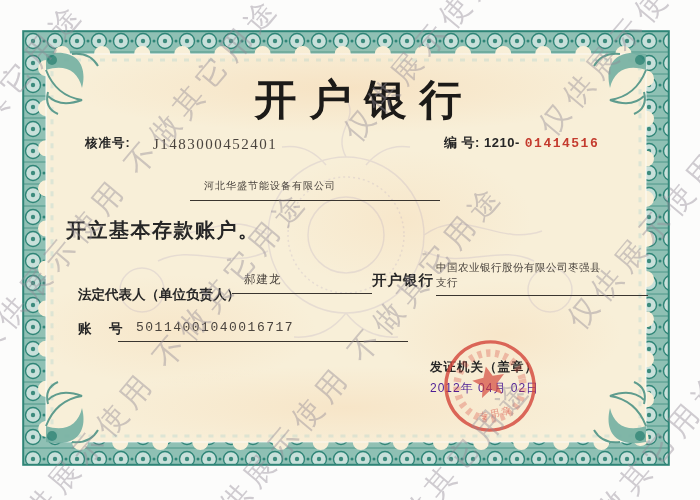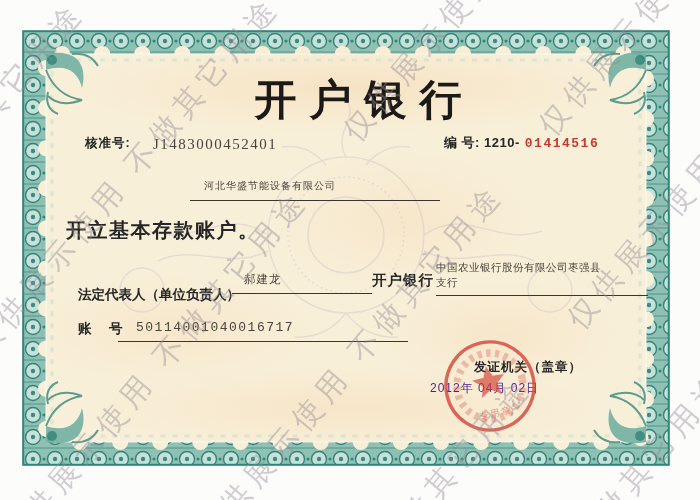--- a/index.html
+++ b/index.html
@@ -60,21 +60,21 @@
     font-size:10.5px;line-height:15px;letter-spacing:.5px;
     white-space:normal;
   }
   .account-label{left:78px;top:320px;font-size:13.5px;letter-spacing:2px;}
   .account-field{
     left:118px;top:320px;width:272px;height:21px;
     border-bottom:1.3px solid #3a352f;
     font-size:13px;padding-left:18px;letter-spacing:1.5px;font-family:Liberation Mono, monospace;
   }
 
-  .issuer-label{left:430px;top:359px;font-size:12.5px;letter-spacing:1px;margin-left:44px;}
+  .issuer-label{left:430px;top:359px;font-size:12.5px;letter-spacing:1px;}
   .issue-date{left:430px;top:380px;font-size:12px;color:#4c1d95;letter-spacing:1px;}
 
   .stamp-svg{position:absolute;left:428px;top:324px;z-index:4;}
 
   
   .watermark{position:absolute;inset:0;z-index:6;overflow:hidden;pointer-events:none;}
   .wm-rotor{
     position:absolute;left:50%;top:50%;width:1700px;
     transform:translate(-50%,-50%) rotate(-50deg);
   }

